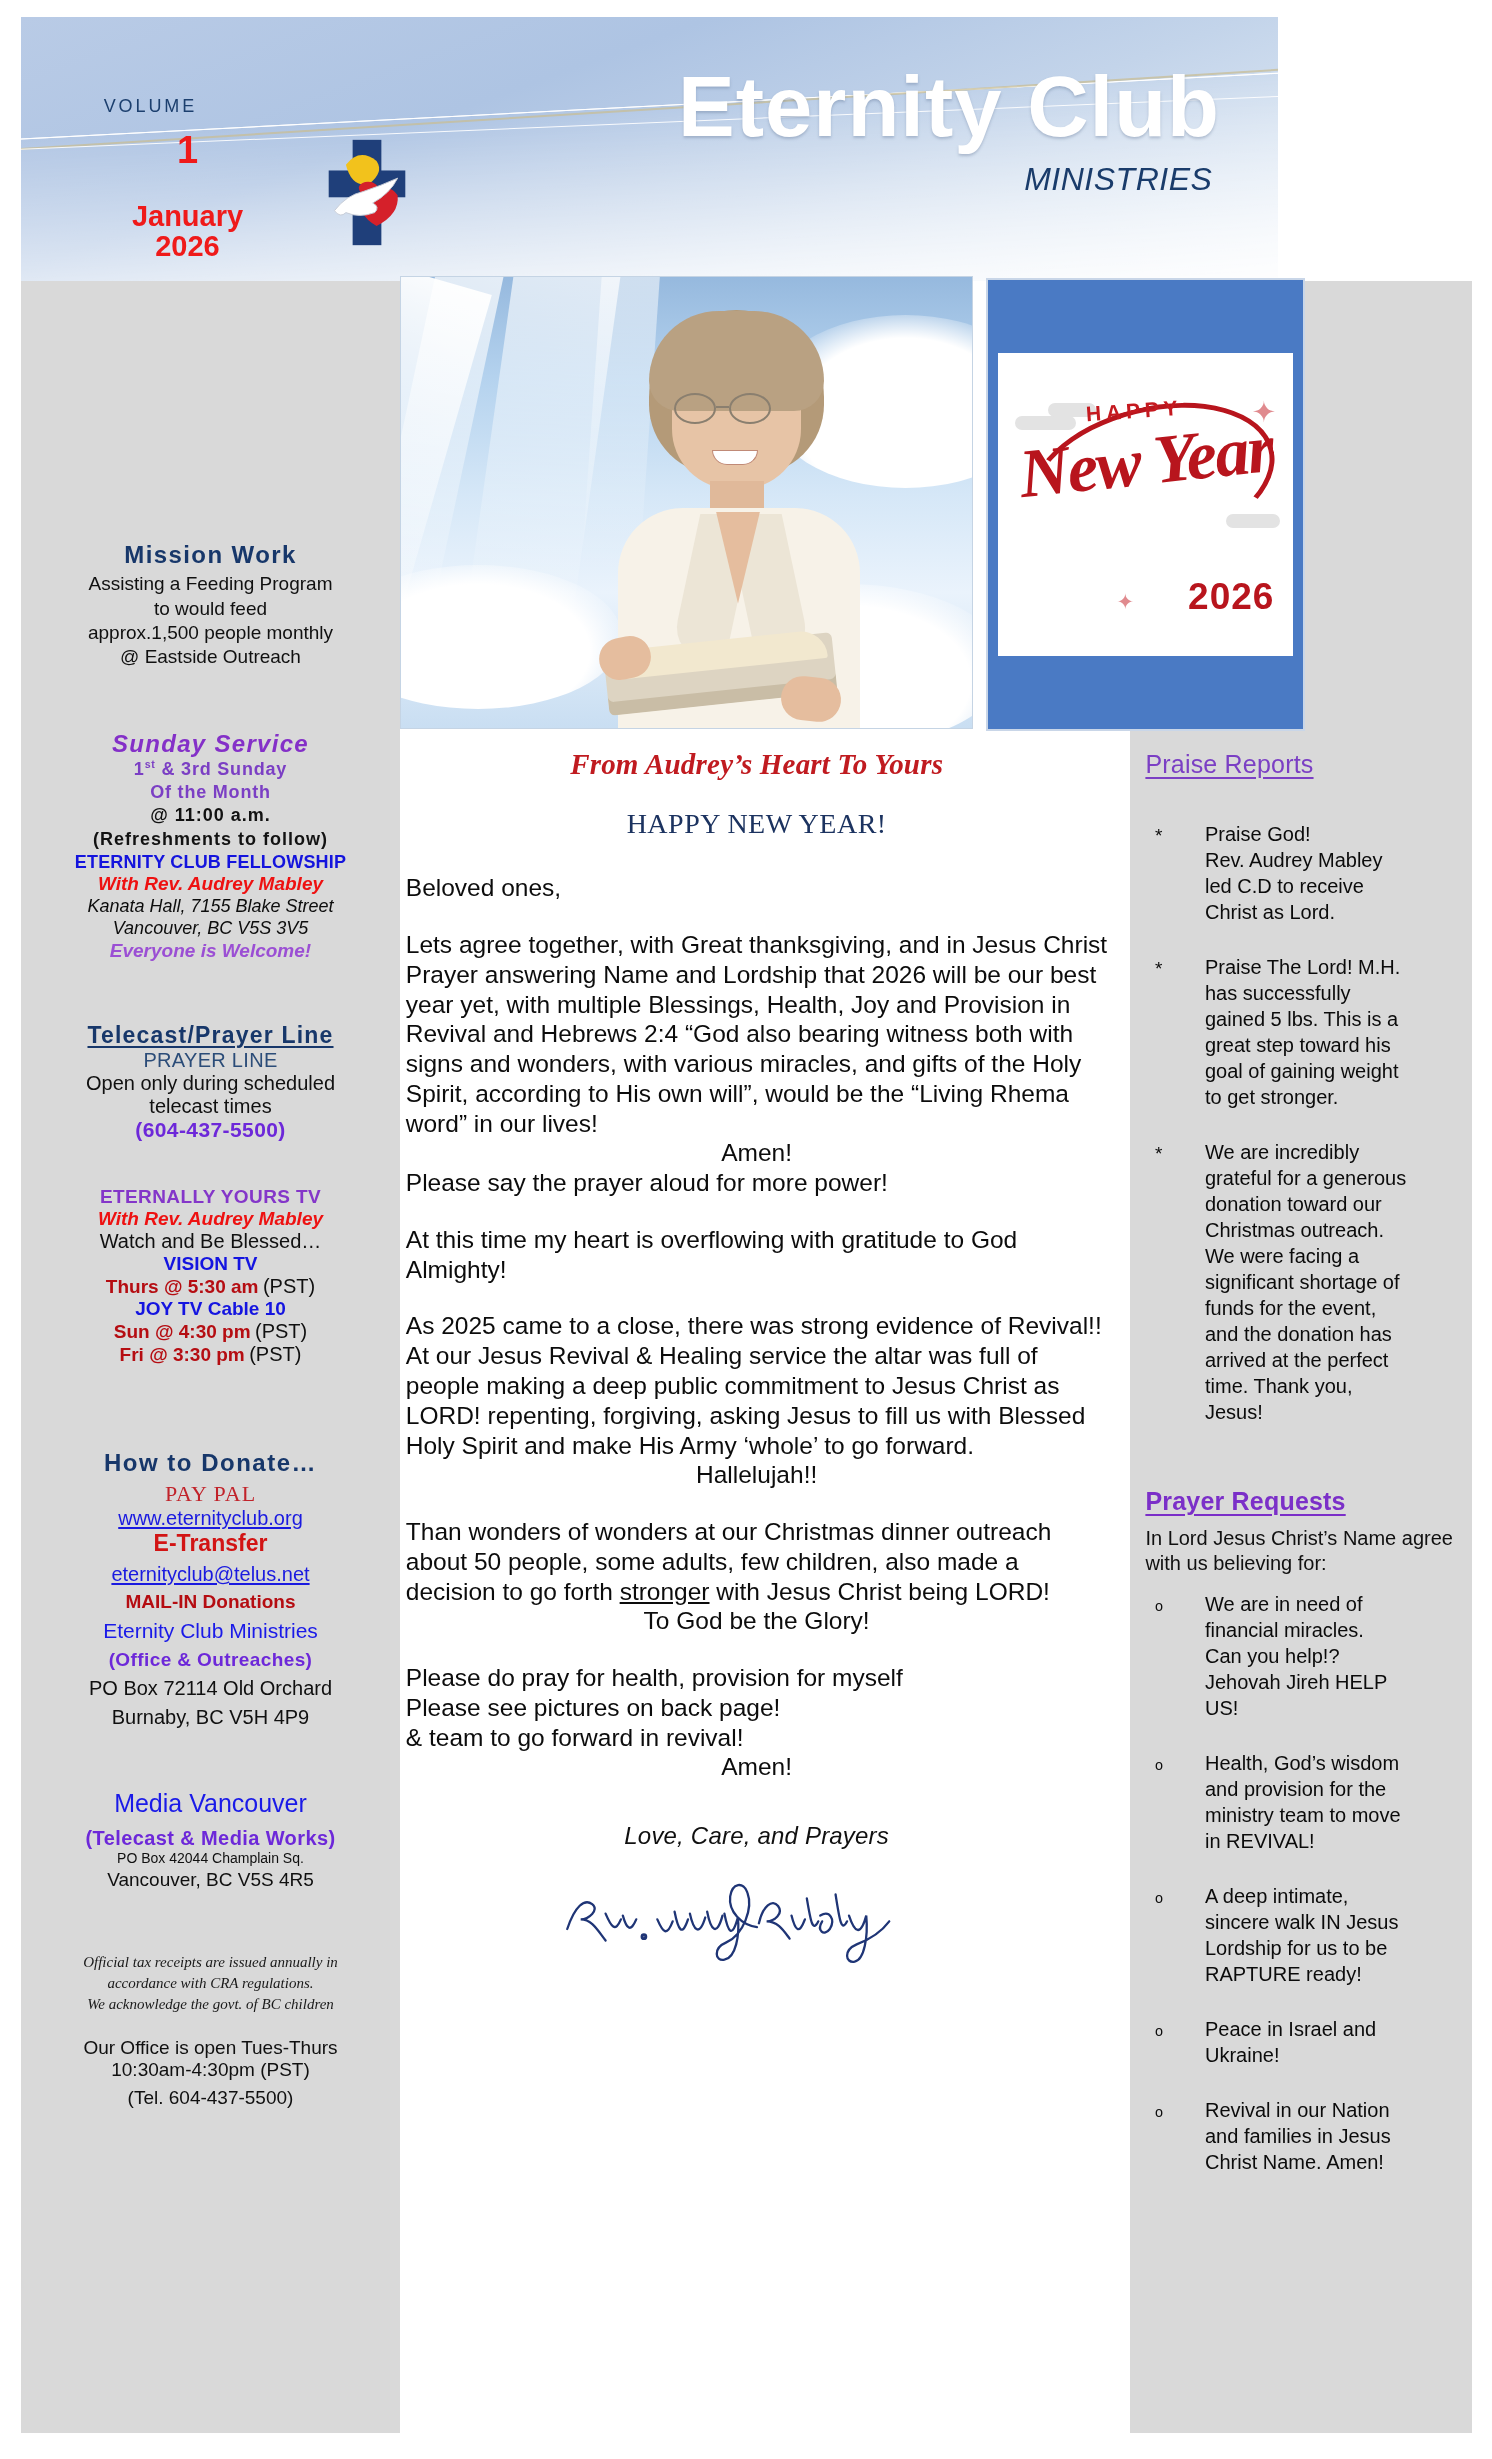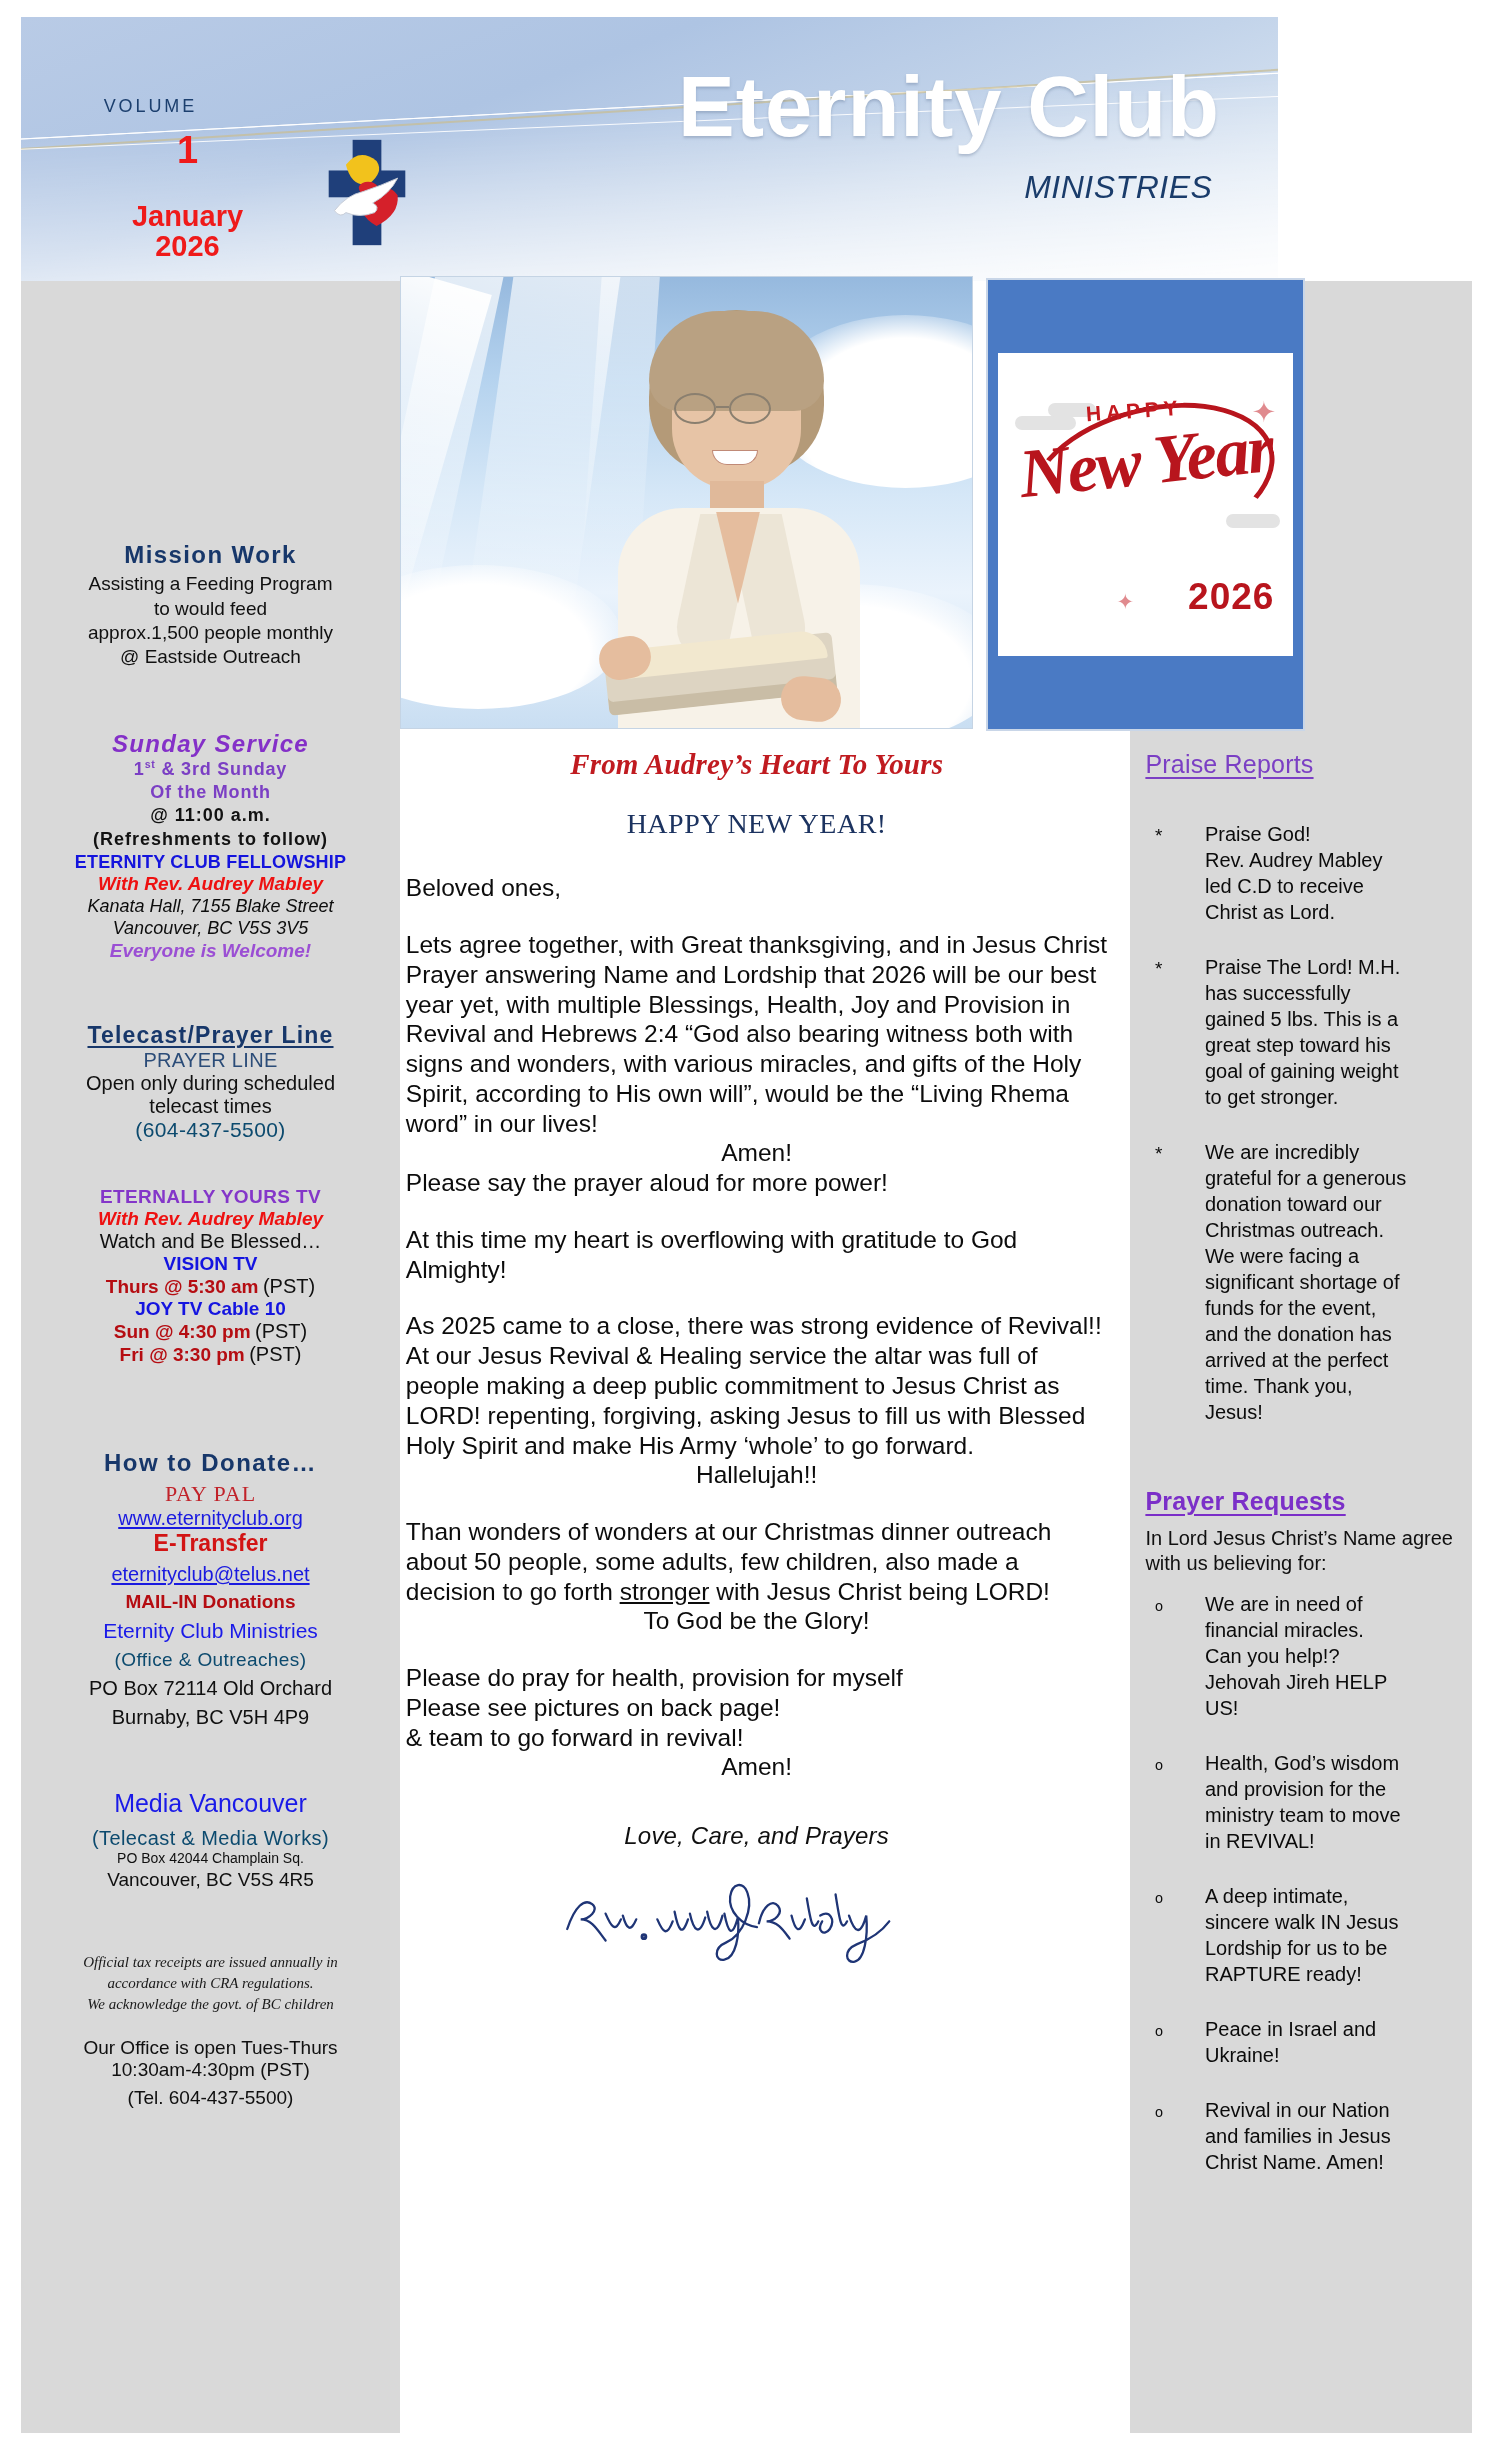--- a/index.html
+++ b/index.html
@@ -116,21 +116,21 @@
     font-weight: 700;
     letter-spacing: 1px;
     text-shadow: 0 1.9px 2.9px rgba(90,110,140,.35);
   }
   .title-sub {
     font-size: 32px;
     color: #1a3c6b;
     font-style: italic;
     font-weight: 400;
     letter-spacing: 0.5px;
-    margin-top: 21px;
+    margin-top: 13px;
     padding-right: 7.7px;
   }
 
   
   .body-wrap {
     display: flex;
     gap: 0px;
     margin-top: 0px;
     height: 2152px;
   }
@@ -213,22 +213,22 @@
     text-decoration: underline;
     text-underline-offset: 2.9px;
   }
   .sb-steel {
     font-size: 20px;
     color: #2b4c78;
     letter-spacing: 0.3px;
   }
   .sb-black-b {
     font-size: 21px;
-    font-weight: 400;
-    color: #0c4a6e;
+    font-weight: 700;
+    color: #6d28d9;
     letter-spacing: 0.4px;
   }
   .sb-purple-caps {
     font-size: 19px;
     font-weight: 700;
     color: #8436c9;
     letter-spacing: 0.4px;
   }
   .sb-plain {
     font-size: 20px;

